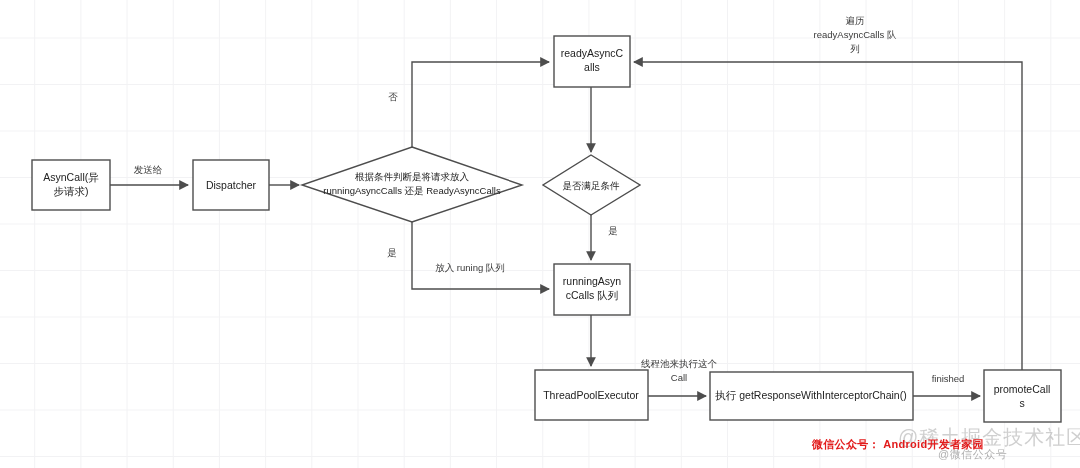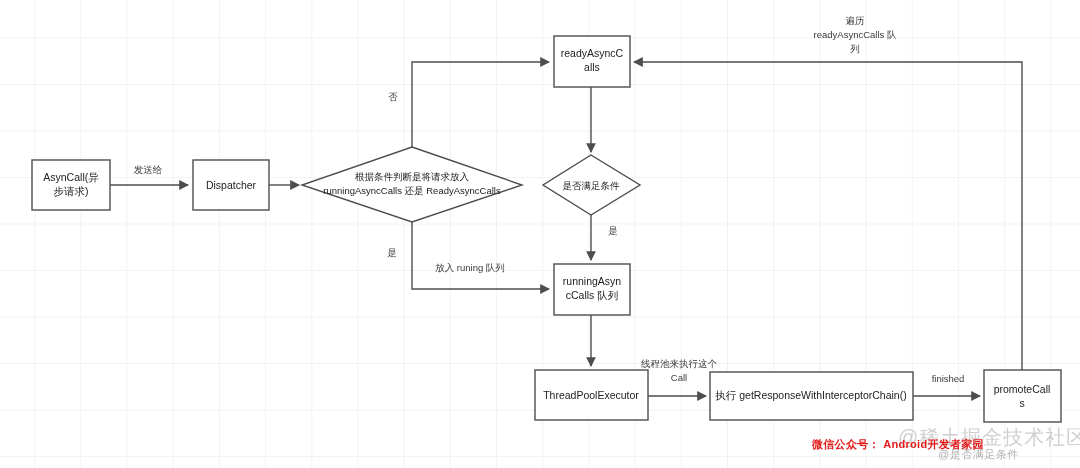--- a/index.html
+++ b/index.html
@@ -186,16 +186,16 @@
 
     <text class="edge-label" x="948" y="379">finished</text>
 
     <text class="edge-label" x="855" y="21">遍历</text>
     <text class="edge-label" x="855" y="35">readyAsyncCalls 队</text>
     <text class="edge-label" x="855" y="49">列</text>
 
   </svg>
 
   <div class="watermark-gray">@稀土掘金技术社区</div>
-  <div class="watermark-gray-sm">@是否满足条件</div>
+  <div class="watermark-gray-sm">@微信公众号</div>
   <div class="watermark-red">微信公众号： Android开发者家园</div>
 
 </div>
 
 </body></html>

